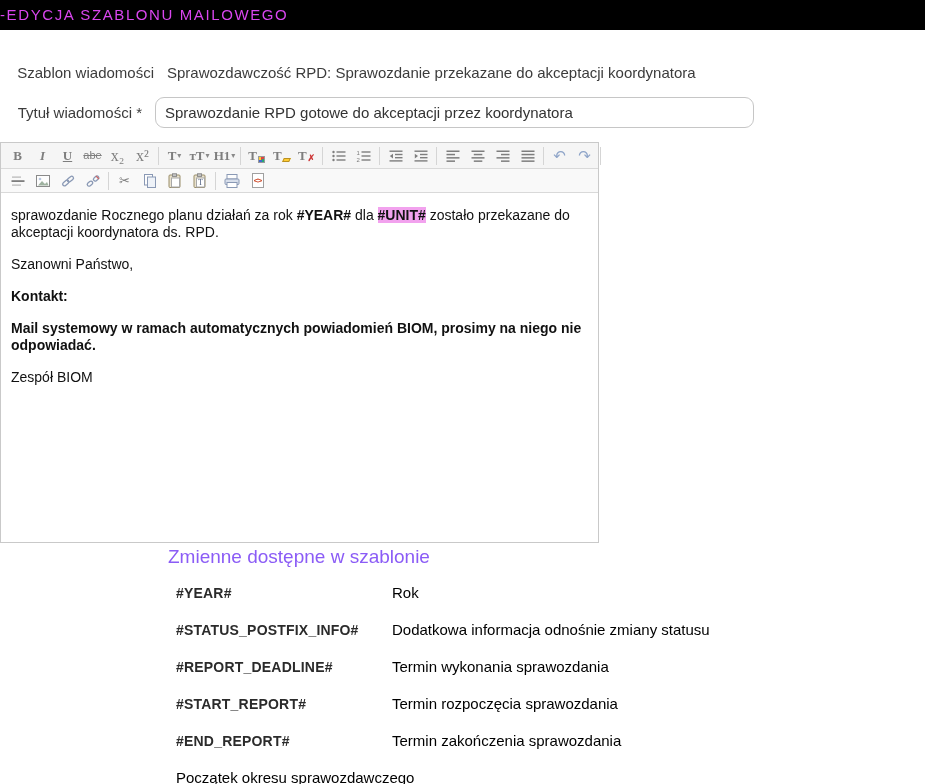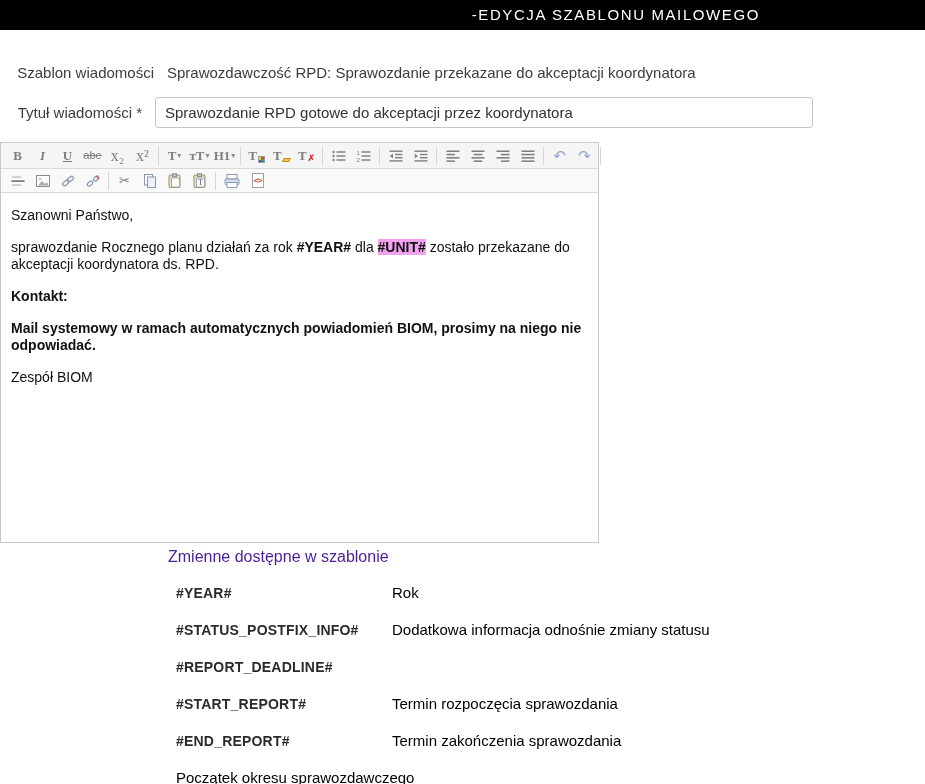--- a/index.html
+++ b/index.html
@@ -6,37 +6,37 @@
   html,body { margin:0; padding:0; }
   body {
     width:925px; height:784px; overflow:hidden;
     background:#ffffff;
     font-family:"Liberation Sans", sans-serif;
     color:#3d3d3d;
   }
   
   .topbar { height:30px; background:#000; width:925px; }
   .topbar-inner {
-    width:760px; height:38px; line-height:30px; text-align:right;
-    color:#ffffff; font-size:15px; letter-spacing:1.6px;
+    width:760px; height:38px; line-height:30px; text-align:left;
+    color:#d946ef; font-size:15px; letter-spacing:1.6px;
     font-family:"Liberation Sans", sans-serif;
   }
   
   .form { padding-top:33px; }
   .form-row { display:flex; align-items:flex-start; }
   .form-label {
     width:155px; flex:0 0 155px; text-align:right; padding-right:13px;
     font-size:15px; color:#3c3c3c; line-height:19px;
   }
   .row-template { margin-bottom:15px;margin-left:12px; }
   .row-title { margin-bottom:14px;align-items:flex-end; }
   .row-title .form-label { line-height:31px; }
   .template-value { font-size:15px; color:#3c3c3c; line-height:19px; }
   .title-input {
-    width:658px; height:31px; border:1px solid #c6c6c6; border-radius:3px;
+    width:599px; height:31px; border:1px solid #c6c6c6; border-radius:9px;
     padding:0 9px; font-size:15px; color:#333;
     font-family:"Liberation Sans", sans-serif; outline:none; background:#fff;
   }
   
   .editor { width:599px; border:1px solid #c9c9c9; background:#fff; }
   .tb-row {
     display:flex; align-items:center; padding:0 4px;
     background:#f5f5f5; border-bottom:1px solid #d9d9d9;
   }
   .tb-row1 { height:26px; }
@@ -80,21 +80,21 @@
     font-size:14px; color:#111; line-height:17px;
   }
   .editor-content p { margin:0 0 15px; }
   .editor-content .bold { font-weight:bold; }
   .hl { background:#f2a2ee; font-weight:bold; }
   .editor-content ul { margin:0 0 15px; padding-left:32px; }
   .editor-content li { margin:0 0 1px; }
   .editor-content a { color:#0000e0; text-decoration:underline; }
   
   .vars { margin-left:168px; }
-  .vars-heading { font-size:16px; color:#4c1d95; margin-top:5px; line-height:18px; }
+  .vars-heading { font-size:19px; color:#8b5cf6; margin-top:5px; line-height:18px; }
   .vars-table { margin-top:8px; }
   .var-row { display:flex; align-items:center; height:37px; padding-left:8px; }
   .var-name {
     width:216px; flex:0 0 216px; font-size:14px; font-weight:bold; color:#2b2b2b;
     letter-spacing:0.2px;
   }
   .var-desc { font-size:15px; color:#000000; }
 </style>
 </head>
 <body>
@@ -296,22 +296,22 @@
         </span>
         <span class="tb-btn">
           <span class="src-page">
               <span>&lt;&gt;</span>
             </span>
         </span>
         <span class="tb-fill"></span>
       </div>
 
       <div class="editor-content">
+        <p><span>sprawozdanie Rocznego planu działań za rok </span><span class="bold">#YEAR#</span><span> dla </span><span class="hl">#UNIT#</span><span> zostało przekazane do akceptacji koordynatora ds. RPD.</span></p>
         <p>Szanowni Państwo,</p>
-        <p><span>sprawozdanie Rocznego planu działań za rok </span><span class="bold">#YEAR#</span><span> dla </span><span class="hl">#UNIT#</span><span> zostało przekazane do akceptacji koordynatora ds. RPD.</span></p>
         <p class="bold">Kontakt:</p>
         <p class="bold">Mail systemowy w ramach automatycznych powiadomień BIOM, prosimy na niego nie odpowiadać.</p>
         <p>Zespół BIOM</p>
       </div>
     </div>
   </div>
 </div>
 
 <div class="vars">
   <div class="vars-heading">Zmienne dostępne w szablonie</div>
@@ -322,20 +322,21 @@
         <div class="var-desc">Rok</div>
       </div>
 
       <div class="var-row">
         <div class="var-name">#STATUS_POSTFIX_INFO#</div>
         <div class="var-desc">Dodatkowa informacja odnośnie zmiany statusu</div>
       </div>
 
       <div class="var-row">
         <div class="var-name">#REPORT_DEADLINE#</div>
+        <div class="var-desc">Termin wykonania sprawozdania</div>
       </div>
 
       <div class="var-row">
         <div class="var-name">#START_REPORT#</div>
         <div class="var-desc">Termin rozpoczęcia sprawozdania</div>
       </div>
 
       <div class="var-row">
         <div class="var-name">#END_REPORT#</div>
         <div class="var-desc">Termin zakończenia sprawozdania</div>

